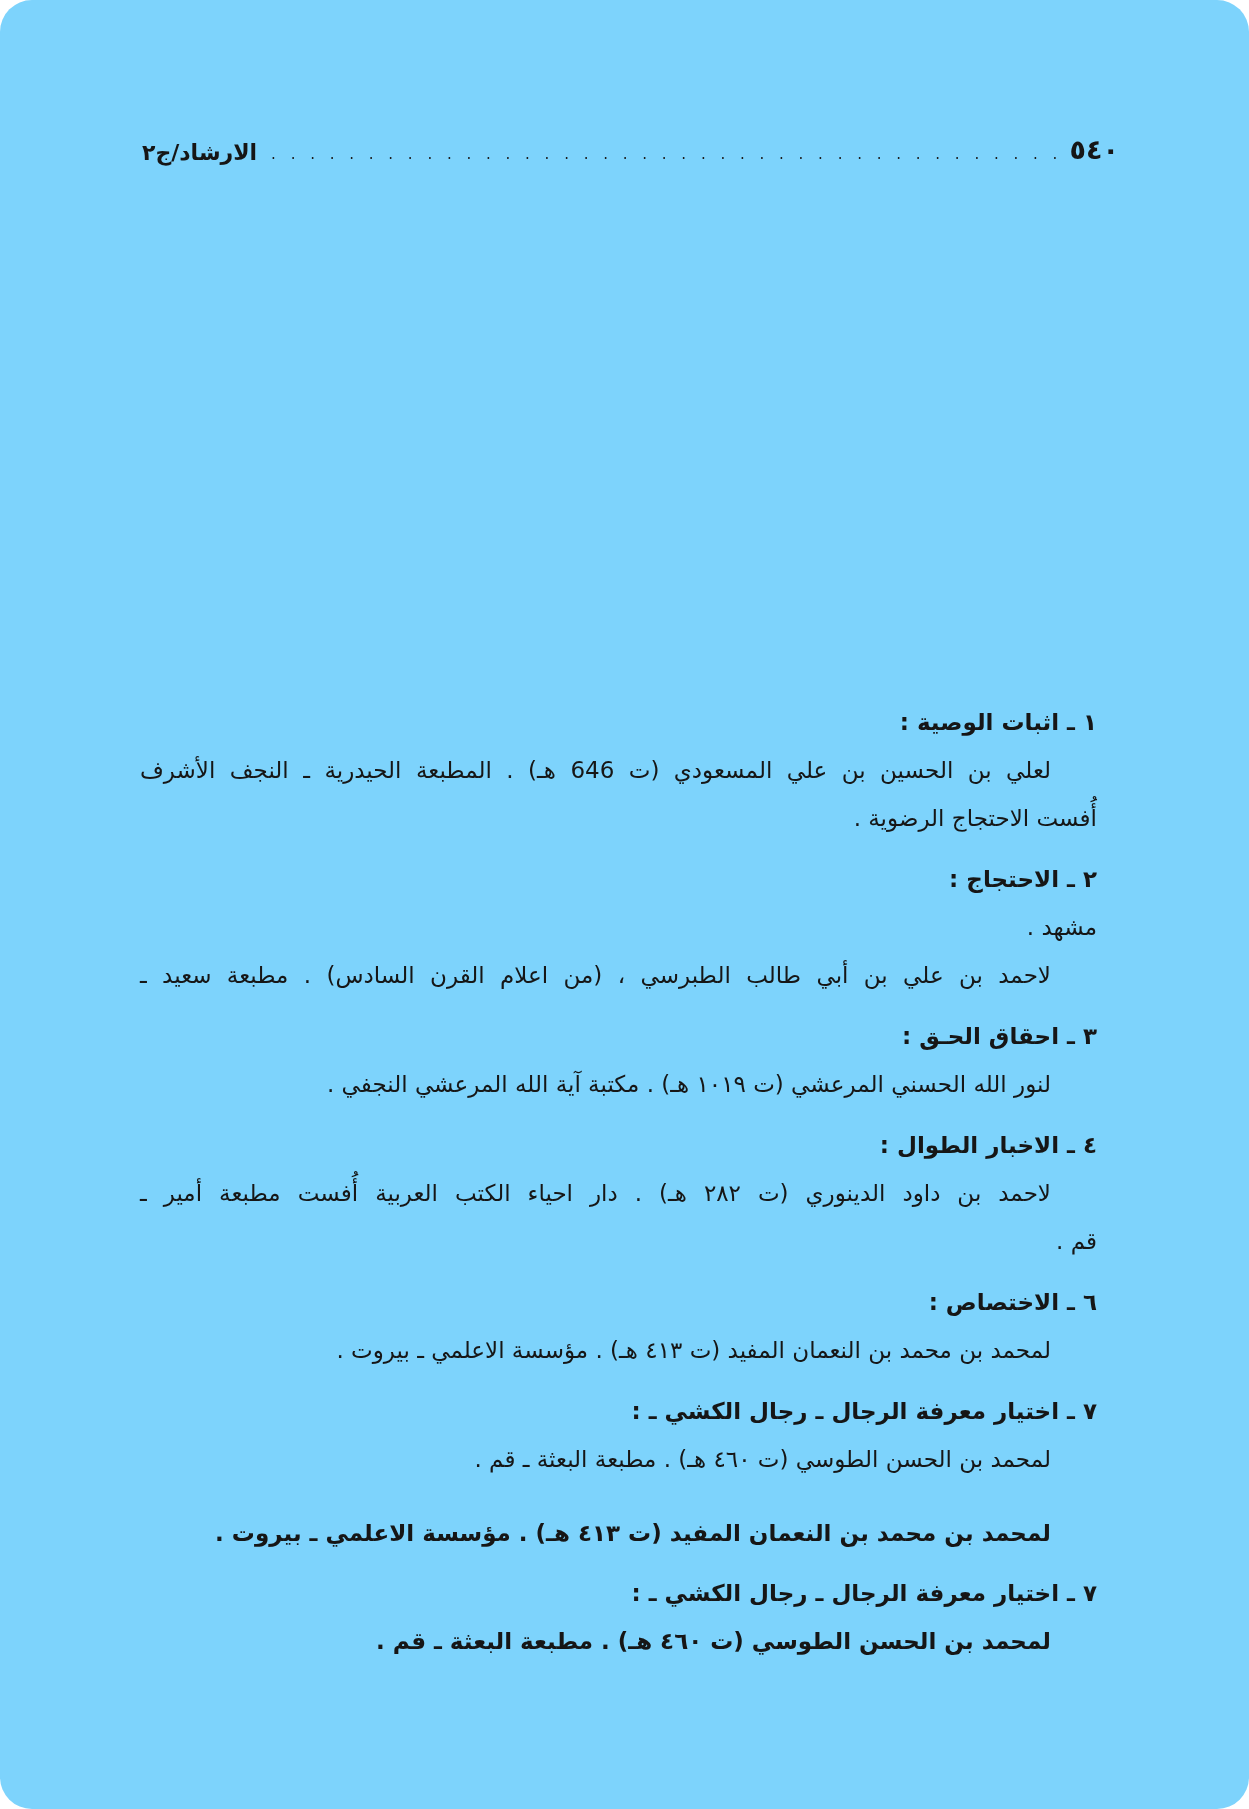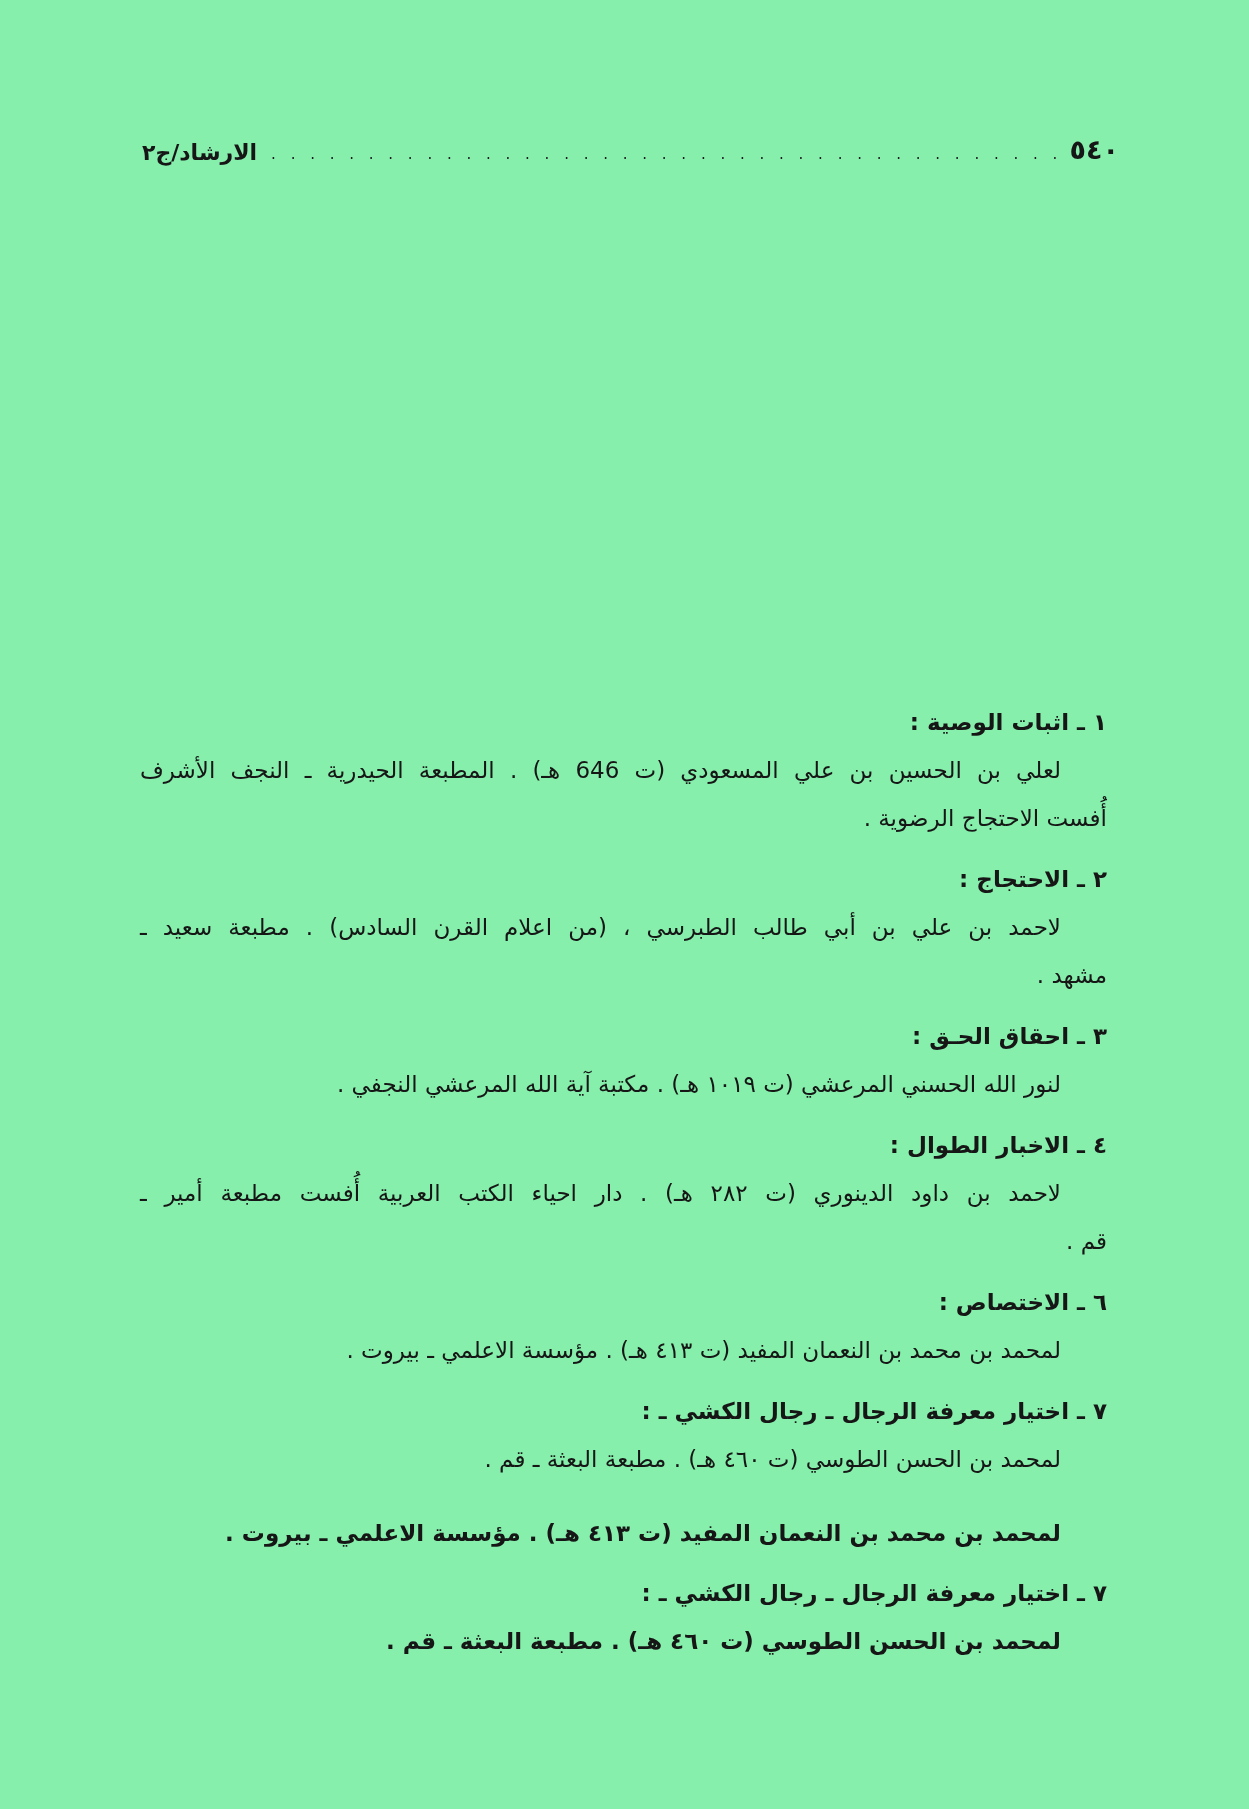--- a/index.html
+++ b/index.html
@@ -5,21 +5,21 @@
   * { margin: 0; padding: 0; box-sizing: border-box; }
   html, body { background: #ffffff; }
   body {
     width: 1249px;
     height: 1809px;
     position: relative;
     overflow: hidden;
     color: #161616;
     font-family: "DejaVu Sans", sans-serif;
   }
-  .page { position: absolute; inset: 0; background: #86efac; }
+  .page { position: absolute; inset: 0; background: #7dd3fc; border-radius: 32px; }
 
   
   .running-header {
     position: absolute;
     top: 134px; left: 142px; right: 130px;
     display: flex;
     direction: ltr;
     align-items: flex-end;
     font-size: 22px;
     font-weight: 700;
@@ -46,21 +46,21 @@
     text-align: center;
     direction: rtl;
     font-size: 30px;
     font-weight: 700;
   }
 
   
   .content {
     position: absolute;
     top: 698px;
-    right: 142px; left: 140px;
+    right: 152px; left: 140px;
     direction: rtl;
     unicode-bidi: embed;
     text-align: right;
     font-size: 23px;
     line-height: 48px;
   }
   .entry-heading {
     font-weight: 700;
     margin-top: 13px;
   }
@@ -94,22 +94,22 @@
   <div class="content">
 
     <div class="entry">
       <div class="entry-heading">١ ـ اثبات الوصية :</div>
       <div class="line first full">لعلي بن الحسين بن علي المسعودي (ت 646 هـ) . المطبعة الحيدرية ـ النجف الأشرف</div>
       <div class="line remnant">أُفست الاحتجاج الرضوية .</div>
     </div>
 
     <div class="entry">
       <div class="entry-heading">٢ ـ الاحتجاج :</div>
+      <div class="line remnant">مشهد .</div>
       <div class="line first full">لاحمد بن علي بن أبي طالب الطبرسي ، (من اعلام القرن السادس) . مطبعة سعيد ـ</div>
-      <div class="line remnant">مشهد .</div>
     </div>
 
     <div class="entry">
       <div class="entry-heading">٣ ـ احقاق الحـق :</div>
       <div class="line first">لنور الله الحسني المرعشي (ت ١٠١٩ هـ) . مكتبة آية الله المرعشي النجفي .</div>
     </div>
 
     <div class="entry">
       <div class="entry-heading">٤ ـ الاخبار الطوال :</div>
       <div class="line first full">لاحمد بن داود الدينوري (ت ٢٨٢ هـ) . دار احياء الكتب العربية أُفست مطبعة أمير ـ</div>

